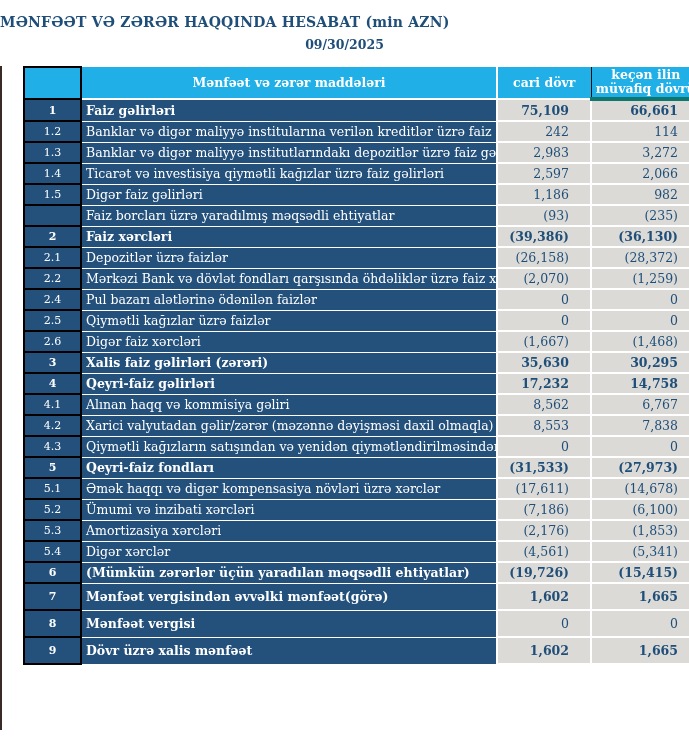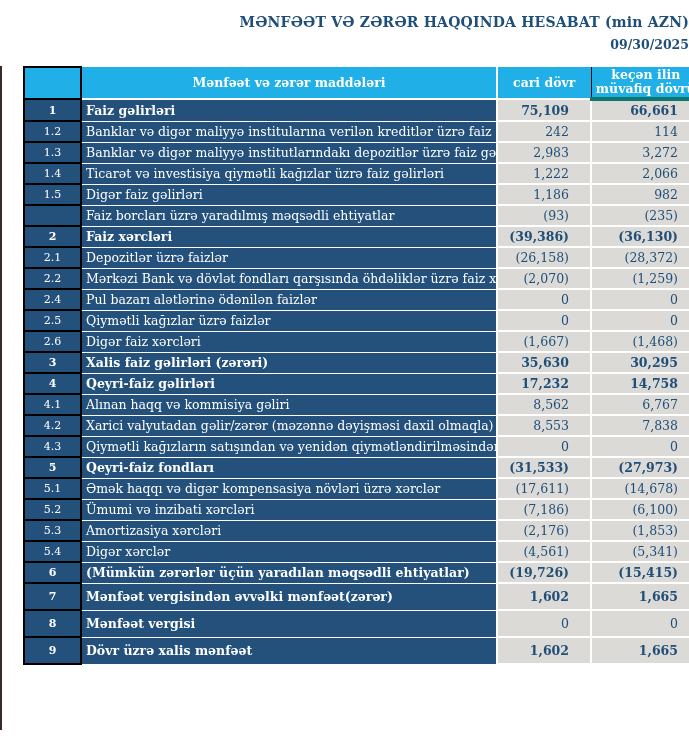--- a/index.html
+++ b/index.html
@@ -9,29 +9,29 @@
   }
   body {
     width: 689px;
     height: 745px;
     position: relative;
     overflow: hidden;
     font-family: "DejaVu Serif", "Liberation Serif", serif;
   }
   .report-title {
     padding-top: 14px;
-    text-align: right;
+    text-align: left;
     font-weight: bold;
     font-size: 14px;
     letter-spacing: 0.2px;
     color: var(--text-navy, #1F4E79);
   }
   .report-date {
     margin-top: 7px;
-    text-align: right;
+    text-align: center;
     font-weight: bold;
     font-size: 12.5px;
     color: var(--text-navy, #1F4E79);
   }
   .edge-strip {
     position: absolute;
     left: 0;
     top: 66px;
     width: 2px;
     height: 664px;
@@ -142,21 +142,21 @@
       </tr>
       <tr>
         <td class="c-no">1.3</td>
         <td class="c-item">Banklar və digər maliyyə institutlarındakı depozitlər üzrə faiz gəlirləri</td>
         <td class="c-val">2,983</td>
         <td class="c-val">3,272</td>
       </tr>
       <tr>
         <td class="c-no">1.4</td>
         <td class="c-item">Ticarət və investisiya qiymətli kağızlar üzrə faiz gəlirləri</td>
-        <td class="c-val">1,222</td>
+        <td class="c-val">2,597</td>
         <td class="c-val">2,066</td>
       </tr>
       <tr>
         <td class="c-no">1.5</td>
         <td class="c-item">Digər faiz gəlirləri</td>
         <td class="c-val">1,186</td>
         <td class="c-val">982</td>
       </tr>
       <tr>
         <td class="c-no"></td>
@@ -261,21 +261,21 @@
         <td class="c-val">(5,341)</td>
       </tr>
       <tr class="bold vbold">
         <td class="c-no">6</td>
         <td class="c-item">(Mümkün zərərlər üçün yaradılan məqsədli ehtiyatlar)</td>
         <td class="c-val">(19,726)</td>
         <td class="c-val">(15,415)</td>
       </tr>
       <tr class="bold vbold tall">
         <td class="c-no">7</td>
-        <td class="c-item">Mənfəət vergisindən əvvəlki mənfəət(zərər)</td>
+        <td class="c-item">Mənfəət vergisindən əvvəlki mənfəət(görə)</td>
         <td class="c-val">1,602</td>
         <td class="c-val">1,665</td>
       </tr>
       <tr class="bold tall">
         <td class="c-no">8</td>
         <td class="c-item">Mənfəət vergisi</td>
         <td class="c-val">0</td>
         <td class="c-val">0</td>
       </tr>
       <tr class="bold vbold tall">

